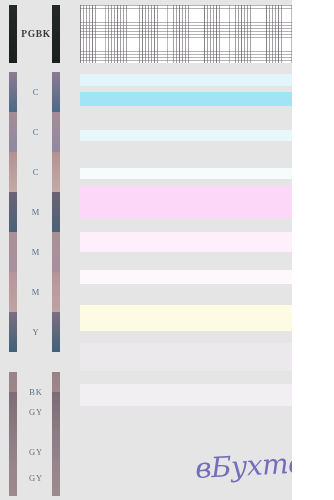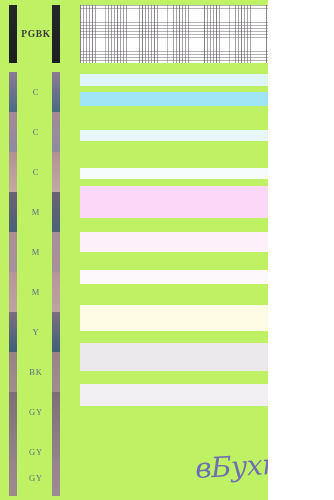--- a/index.html
+++ b/index.html
@@ -7,23 +7,23 @@
     margin: 0;
     padding: 0;
     background: #ffffff;
   }
   body {
     font-family: "Liberation Serif", "DejaVu Serif", serif;
   }
 
   #page {
     position: relative;
-    width: 268px;
+    width: 292px;
     height: 500px;
-    background: #bef264;
+    background: #e5e5e5;
     overflow: hidden;
   }
 
   
   .marker-row {
     position: absolute;
     left: 0;
     width: 72px;
     height: 40px;
   }
@@ -151,21 +151,21 @@
       <div class="marker-row" style="top: 272px; height: 40px;">
         <div class="marker-bar left" style="background: linear-gradient(rgb(182, 149, 154) 0%, rgb(191, 162, 163) 100%);"></div>
         <div class="marker-bar right" style="background: linear-gradient(rgb(182, 149, 154) 0%, rgb(191, 162, 163) 100%);"></div>
         <div class="marker-label">M</div>
       </div>
       <div class="marker-row" style="top: 312px; height: 40px;">
         <div class="marker-bar left" style="background: linear-gradient(rgb(124, 110, 129) 0%, rgb(63, 97, 121) 100%);"></div>
         <div class="marker-bar right" style="background: linear-gradient(rgb(124, 110, 129) 0%, rgb(63, 97, 121) 100%);"></div>
         <div class="marker-label">Y</div>
       </div>
-      <div class="marker-row" style="top: 352px; height: 40px;">
+      <div class="marker-row" style="top: 372px; height: 40px;">
         <div class="marker-bar left" style="background: linear-gradient(rgb(154, 130, 135) 0%, rgb(160, 141, 144) 100%);"></div>
         <div class="marker-bar right" style="background: linear-gradient(rgb(154, 130, 135) 0%, rgb(160, 141, 144) 100%);"></div>
         <div class="marker-label">BK</div>
       </div>
       <div class="marker-row" style="top: 392px; height: 40px;">
         <div class="marker-bar left" style="background: linear-gradient(rgb(126, 109, 118) 0%, rgb(139, 122, 128) 100%);"></div>
         <div class="marker-bar right" style="background: linear-gradient(rgb(126, 109, 118) 0%, rgb(139, 122, 128) 100%);"></div>
         <div class="marker-label">GY</div>
       </div>
       <div class="marker-row" style="top: 432px; height: 40px;">

